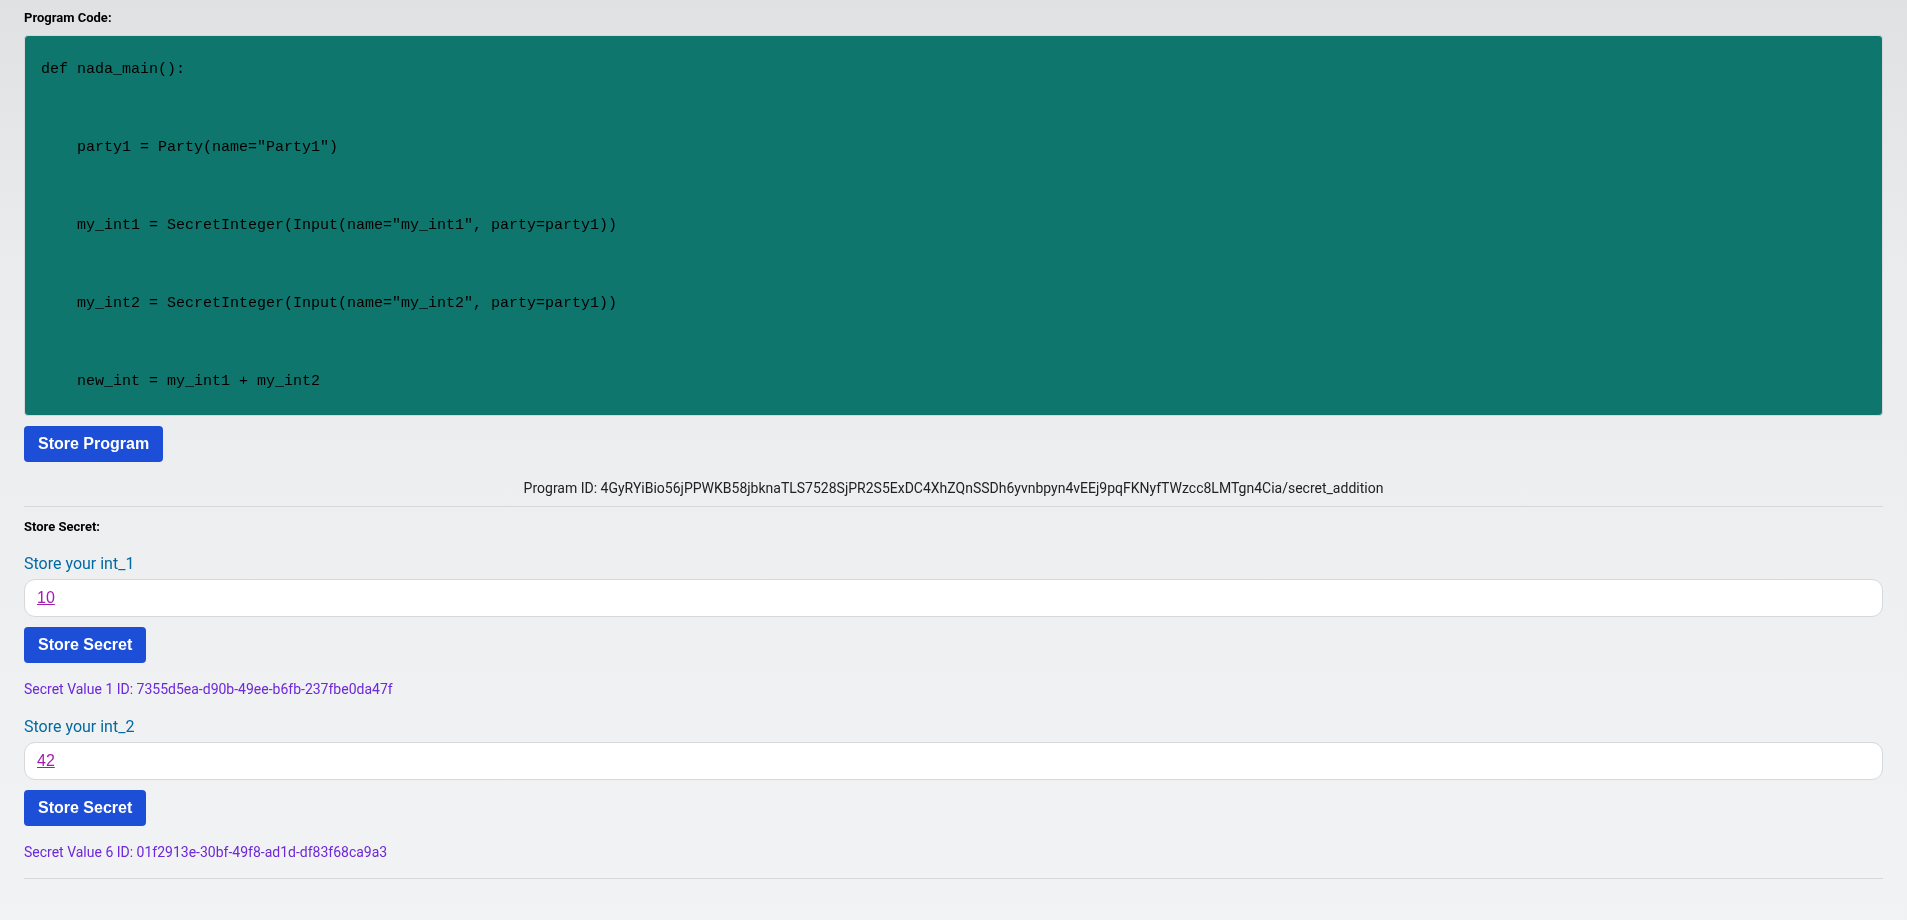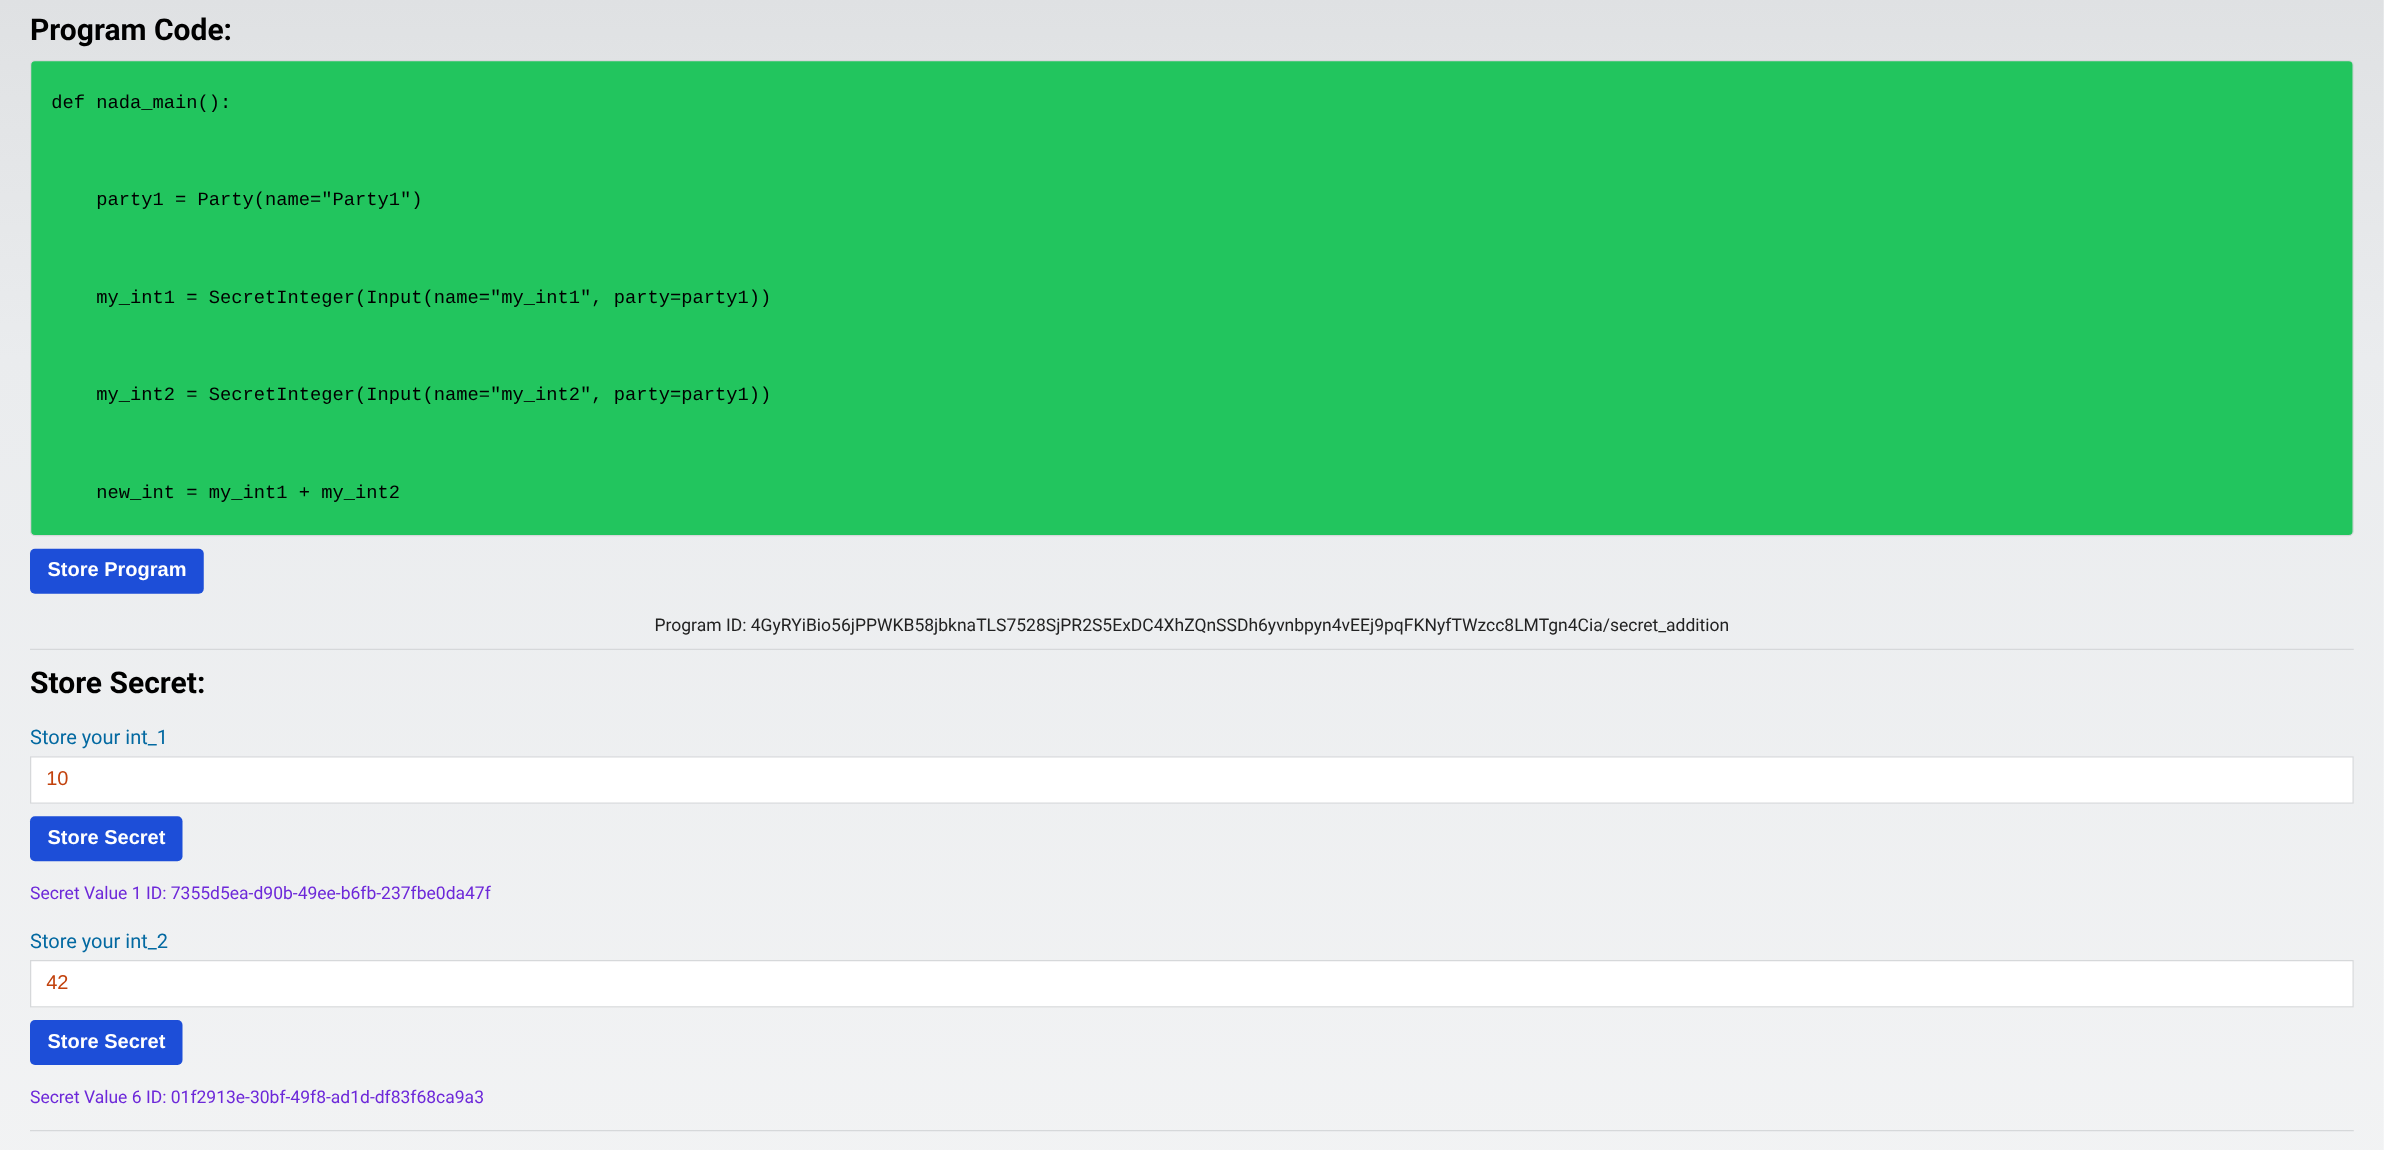--- a/index.html
+++ b/index.html
@@ -7,27 +7,27 @@
       margin: 0;
       padding: 0;
     }
     body {
       font-family: -apple-system, BlinkMacSystemFont, "Segoe UI", Roboto, Helvetica, Arial, sans-serif;
       background: linear-gradient(to bottom, #dfe1e3 0%, #eaecee 30%, #f2f3f4 100%);
       padding: 10px 24px 30px 24px;
       min-height: 920px;
     }
     h3 {
-      font-size: 24px;
+      font-size: 13px;
       font-weight: 700;
       color: #000;
       margin-bottom: 10px;
     }
     .code-box {
-      background: #22c55e;
+      background: #0f766e;
       border: 1px solid #d6d8da;
       border-radius: 4px;
       padding: 14px 16px;
       font-family: "SFMono-Regular", Consolas, "Liberation Mono", Menlo, monospace;
       font-size: 15px;
       line-height: 2.6;
       white-space: pre;
       color: #000;
       margin-bottom: 10px;
       overflow-x: auto;
@@ -64,25 +64,26 @@
     .field-label {
       font-size: 16px;
       color: #0369a1;
       margin-bottom: 6px;
       margin-top: 20px;
     }
     .text-input {
       width: 100%;
       background: #ffffff;
       border: 1px solid #d6d8da;
-      border-radius: 0;
+      border-radius: 11px;
       padding: 9px 12px;
       font-size: 16px;
-      color: #c2410c;
+      color: #a21caf;
       margin-bottom: 10px;
+      text-decoration: underline;
     }
     .secret-id-text {
       font-size: 14px;
       color: #6d28d9;
       margin-top: 18px;
       margin-bottom: 2px;
     }
     .compute-section {
       margin-top: 4px;
     }

